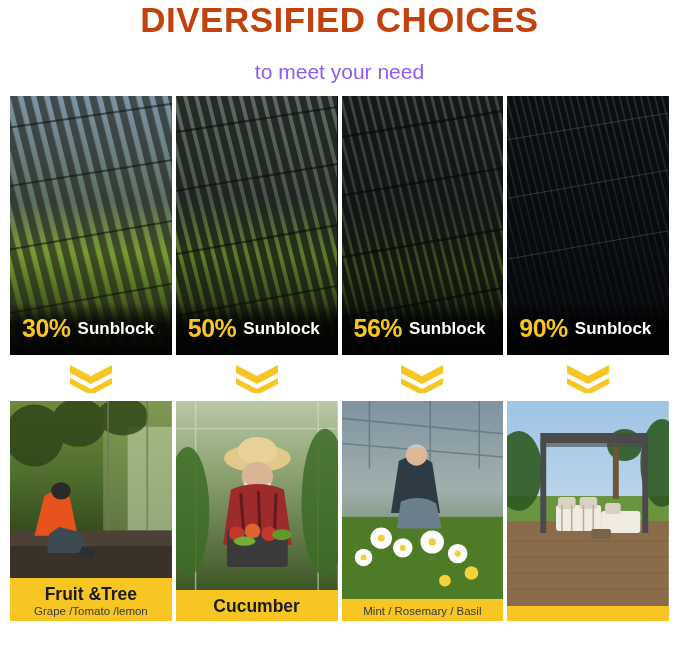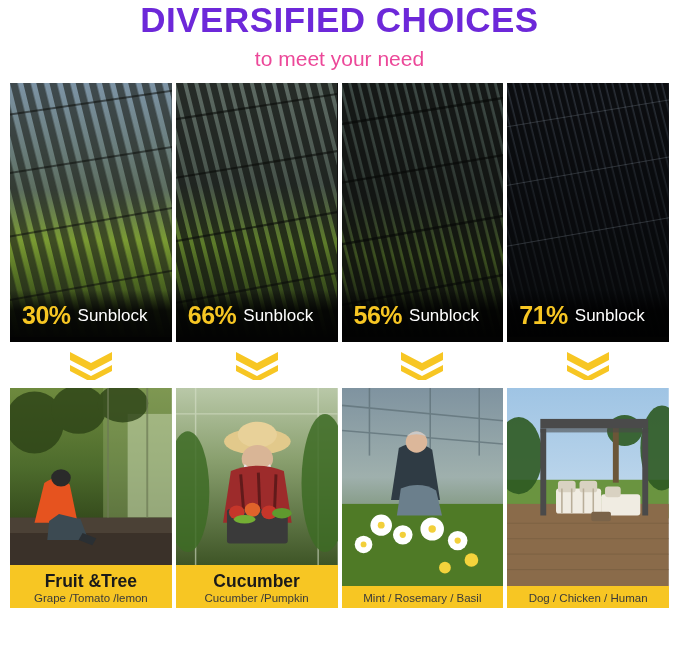--- a/index.html
+++ b/index.html
@@ -19,28 +19,28 @@
     background: #fff;
     padding: 0 10px;
   }
 
   
   .header { text-align: center; padding-top: 2px; }
   .title {
     font-size: 35px;
     font-weight: bold;
     letter-spacing: 0.5px;
-    color: #6d28d9;
+    color: #c2410c;
     line-height: 1.05;
     margin: 0;
   }
   .subtitle {
     font-size: 21px;
-    color: #ec4899;
-    margin: 8px 0 0 0;
+    color: #8b5cf6;
+    margin: 21px 0 0 0;
     font-weight: normal;
   }
 
   
   .shade-row {
     display: flex;
     gap: 4px;
     margin-top: 12px;
     height: 259px;
   }
@@ -63,21 +63,21 @@
   .pct {
     color: #f7c623;
     font-size: 25px;
     font-weight: bold;
     margin-right: 7px;
     letter-spacing: -0.5px;
   }
   .sunblock-word {
     color: #ffffff;
     font-size: 17px;
-    font-weight: normal;
+    font-weight: bold;
   }
 
   
   .arrow-row {
     display: flex;
     gap: 4px;
     height: 46px;
     align-items: center;
   }
   .arrow-cell {
@@ -190,21 +190,21 @@
         <rect width="165" height="259" fill="url(#g50)"></rect>
         <rect width="165" height="259" fill="url(#p50)"></rect>
         <g stroke="#0a0c09" stroke-width="2.2" opacity="0.6">
           <line x1="-20" y1="40" x2="185" y2="8"></line>
           <line x1="-20" y1="100" x2="185" y2="66"></line>
           <line x1="-20" y1="165" x2="185" y2="128"></line>
           <line x1="-20" y1="228" x2="185" y2="190"></line>
         </g>
       </svg>
       <div class="label-bar">
-        <span class="pct">66%</span>
+        <span class="pct">50%</span>
         <span class="sunblock-word">Sunblock</span>
       </div>
     </div>
 
     <div class="shade-card">
       <svg class="mesh" viewBox="0 0 165 259" preserveAspectRatio="none">
         <defs>
           <linearGradient id="g70" x1="0" y1="0" x2="0" y2="1">
             <stop offset="0%" stop-color="#3e4a46"></stop>
             <stop offset="45%" stop-color="#2d3630"></stop>
@@ -248,21 +248,21 @@
         </defs>
         <rect width="165" height="259" fill="url(#g90)"></rect>
         <rect width="165" height="259" fill="url(#p90)"></rect>
         <g stroke="#9aa6b2" stroke-width="1" opacity="0.25">
           <line x1="-20" y1="48" x2="185" y2="14"></line>
           <line x1="-20" y1="108" x2="185" y2="72"></line>
           <line x1="-20" y1="170" x2="185" y2="134"></line>
         </g>
       </svg>
       <div class="label-bar">
-        <span class="pct">71%</span>
+        <span class="pct">90%</span>
         <span class="sunblock-word">Sunblock</span>
       </div>
     </div>
 
   </div>
 
   <div class="arrow-row">
     <div class="arrow-cell">
       <svg class="chev" viewBox="0 0 46 30">
         <path d="M2 2 L23 13 L44 2 L44 10 L23 21 L2 10 Z" fill="#f7c623"></path>
@@ -362,21 +362,20 @@
             <circle cx="62" cy="144" r="8" fill="#c6362a"></circle>
             <circle cx="78" cy="141" r="8" fill="#e0632a"></circle>
             <circle cx="95" cy="144" r="8" fill="#c6362a"></circle>
             <ellipse cx="108" cy="145" rx="10" ry="6" fill="#5f9a2e"></ellipse>
             <ellipse cx="70" cy="152" rx="11" ry="5" fill="#74ae34"></ellipse>
           </g>
         </svg>
       </div>
       <div class="caption">
         <span class="cap-title">Cucumber</span>
-        <span class="cap-sub">Cucumber /Pumpkin</span>
       </div>
     </div>
 
     <div class="usage-card">
       <div class="photo">
         <svg viewBox="0 0 165 205" preserveAspectRatio="none" width="100%" height="100%">
           <defs>
             <linearGradient id="fl1" x1="0" y1="0" x2="0" y2="1">
               <stop offset="0%" stop-color="#7f93a0"></stop>
               <stop offset="45%" stop-color="#9fb0ad"></stop>
@@ -463,18 +462,17 @@
           <rect x="86" y="128" width="20" height="10" rx="2" fill="#7a6349"></rect>
           <g stroke="#6f573c" stroke-width="1" opacity="0.5">
             <line x1="0" y1="140" x2="165" y2="140"></line>
             <line x1="0" y1="156" x2="165" y2="156"></line>
             <line x1="0" y1="172" x2="165" y2="172"></line>
             <line x1="0" y1="188" x2="165" y2="188"></line>
           </g>
         </svg>
       </div>
       <div class="caption">
-        <span class="cap-sub">Dog / Chicken / Human</span>
       </div>
     </div>
 
   </div>
 </div>
 
 </body></html>

